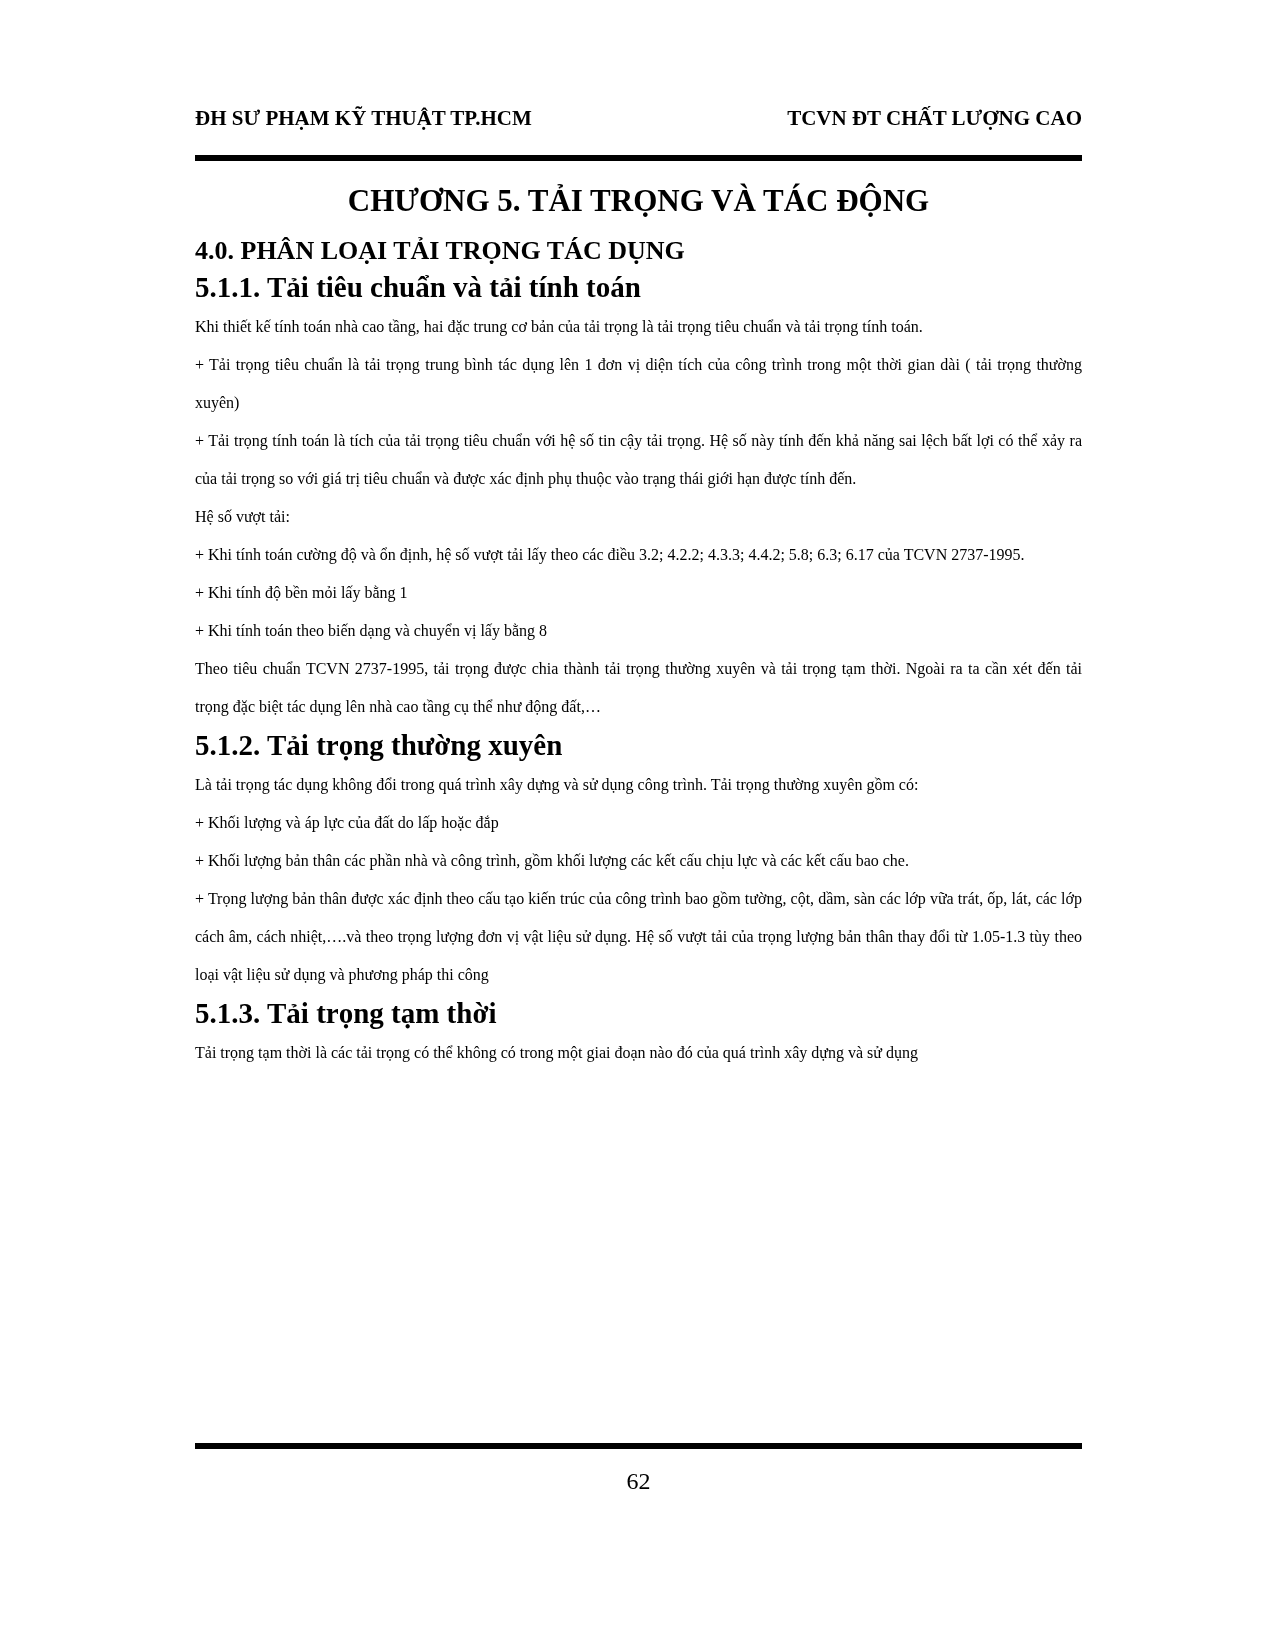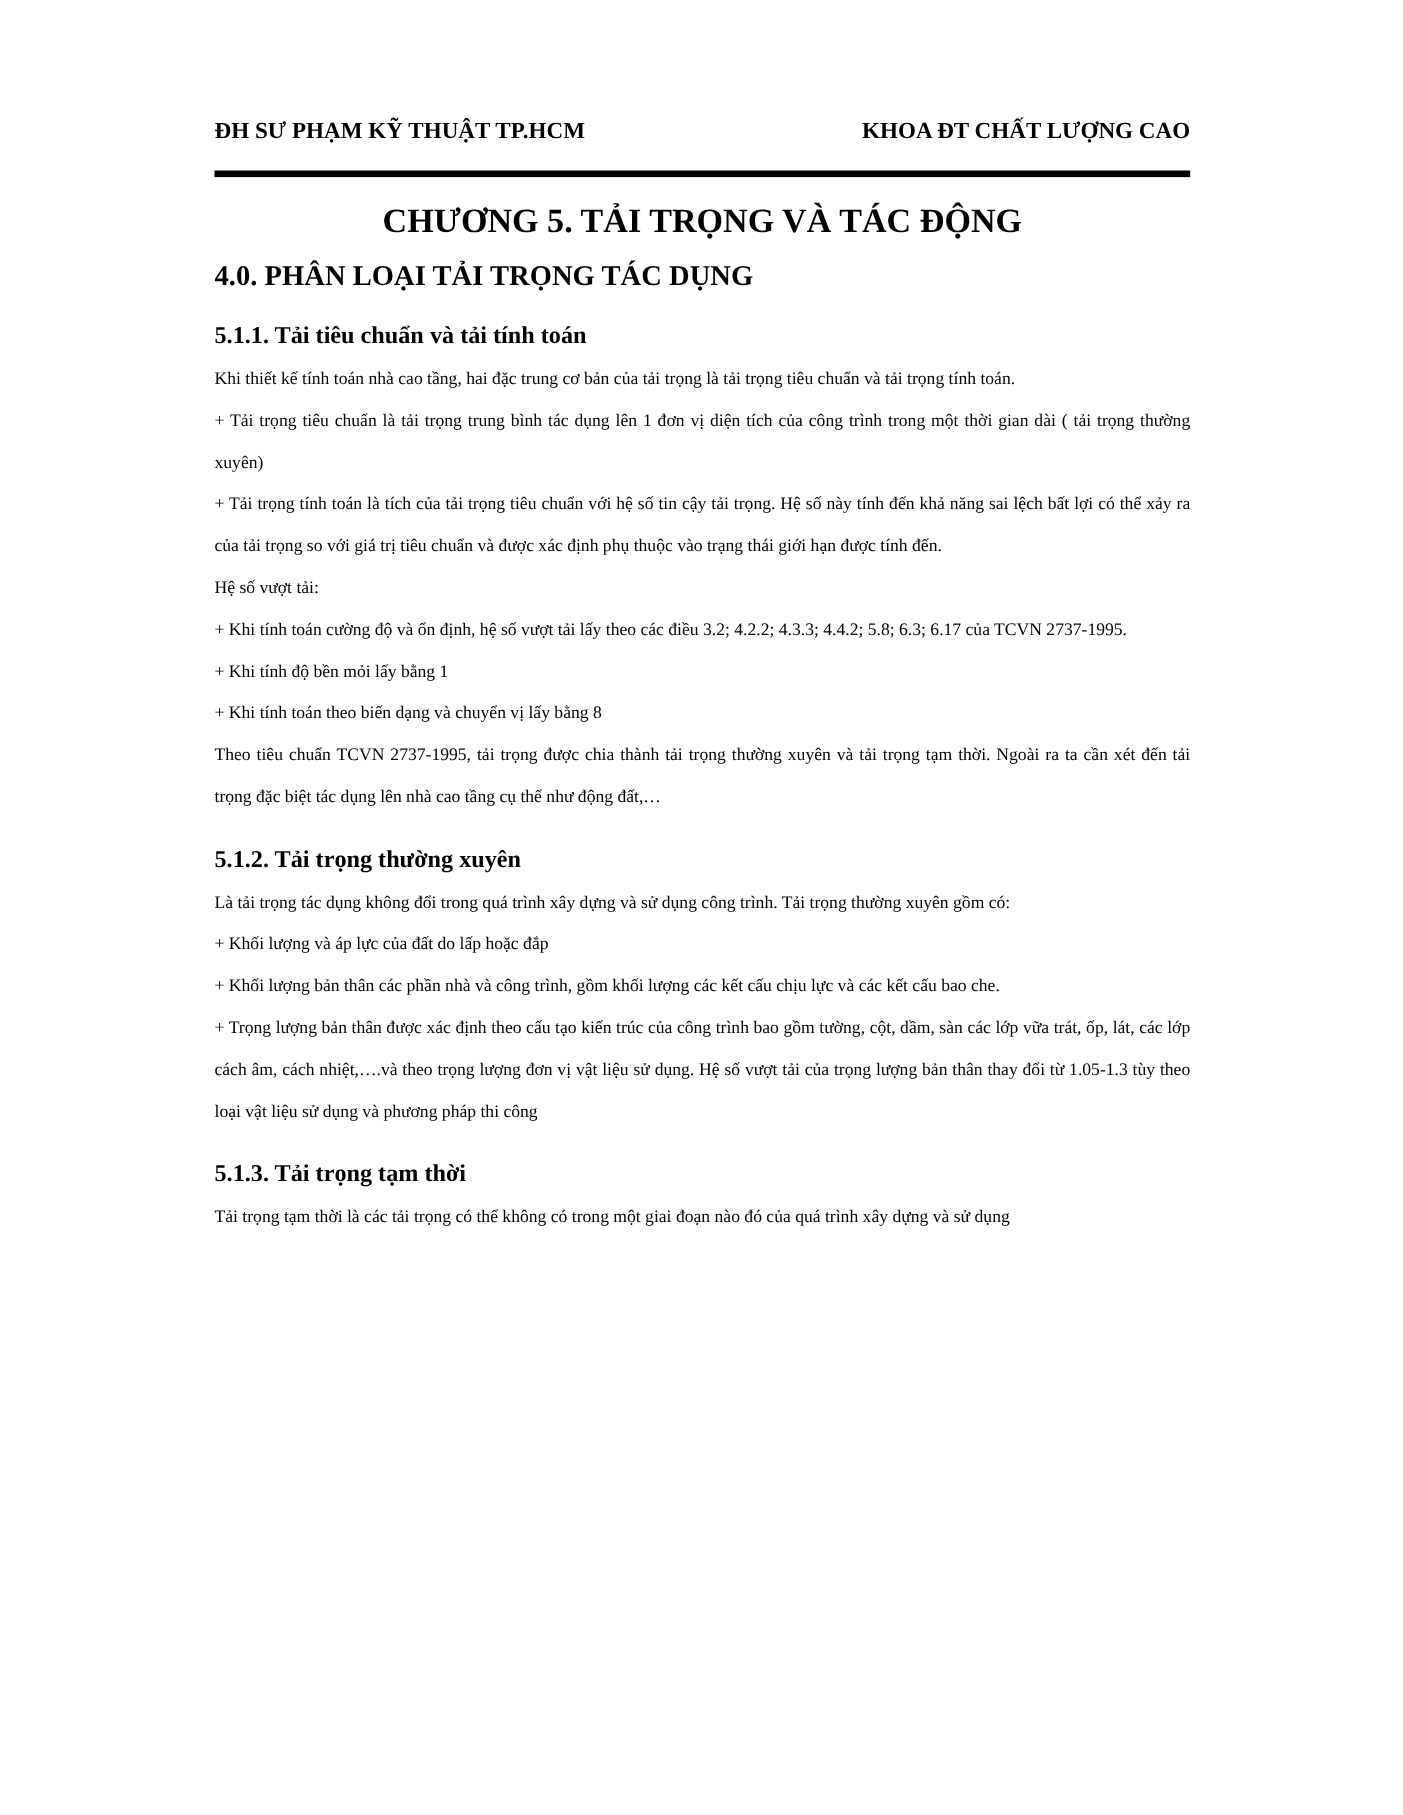--- a/index.html
+++ b/index.html
@@ -41,23 +41,23 @@
     font-weight: bold;
     line-height: 40px;
   }
   .section-heading {
     margin-top: 13px;
     font-size: 26px;
     font-weight: bold;
     line-height: 34px;
   }
   .subsection-heading {
-    margin-top: 20px;
+    margin-top: 2px;
     margin-bottom: 4px;
-    font-size: 22px;
+    font-size: 29px;
     font-weight: bold;
     line-height: 34px;
   }
   .body-paragraph {
     font-size: 16px;
     line-height: 38px;
     text-align: justify;
   }
   .page-footer {
     position: absolute;
@@ -77,21 +77,21 @@
   }
 </style>
 </head>
 <body>
 
 <div class="page">
   <div class="content">
 
     <div class="page-header">
       <span>ĐH SƯ PHẠM KỸ THUẬT TP.HCM</span>
-      <span>KHOA ĐT CHẤT LƯỢNG CAO</span>
+      <span>TCVN ĐT CHẤT LƯỢNG CAO</span>
     </div>
 
     <div class="header-rule"></div>
 
     <div class="chapter-title">CHƯƠNG 5. TẢI TRỌNG VÀ TÁC ĐỘNG</div>
 
     <div class="section-heading">4.0. PHÂN LOẠI TẢI TRỌNG TÁC DỤNG</div>
 
     <div class="subsection-heading">5.1.1. Tải tiêu chuẩn và tải tính toán</div>
     <p class="body-paragraph">Khi thiết kế tính toán nhà cao tầng, hai đặc trung cơ bản của tải trọng là tải trọng tiêu chuẩn và tải trọng tính toán.</p>
@@ -107,13 +107,17 @@
     <p class="body-paragraph">Là tải trọng tác dụng không đổi trong quá trình xây dựng và sử dụng công trình. Tải trọng thường xuyên gồm có:</p>
     <p class="body-paragraph">+ Khối lượng và áp lực của đất do lấp hoặc đắp</p>
     <p class="body-paragraph">+ Khối lượng bản thân các phần nhà và công trình, gồm khối lượng các kết cấu chịu lực và các kết cấu bao che.</p>
     <p class="body-paragraph">+ Trọng lượng bản thân được xác định theo cấu tạo kiến trúc của công trình bao gồm tường, cột, dầm, sàn các lớp vữa trát, ốp, lát, các lớp cách âm, cách nhiệt,….và theo trọng lượng đơn vị vật liệu sử dụng. Hệ số vượt tải của trọng lượng bản thân thay đổi từ 1.05-1.3 tùy theo loại vật liệu sử dụng và phương pháp thi công</p>
 
     <div class="subsection-heading">5.1.3. Tải trọng tạm thời</div>
     <p class="body-paragraph">Tải trọng tạm thời là các tải trọng có thể không có trong một giai đoạn nào đó của quá trình xây dựng và sử dụng</p>
 
   </div>
 
+  <div class="page-footer">
+    <div class="footer-rule"></div>
+    <div class="page-number">62</div>
+  </div>
 </div>
 
 </body></html>

